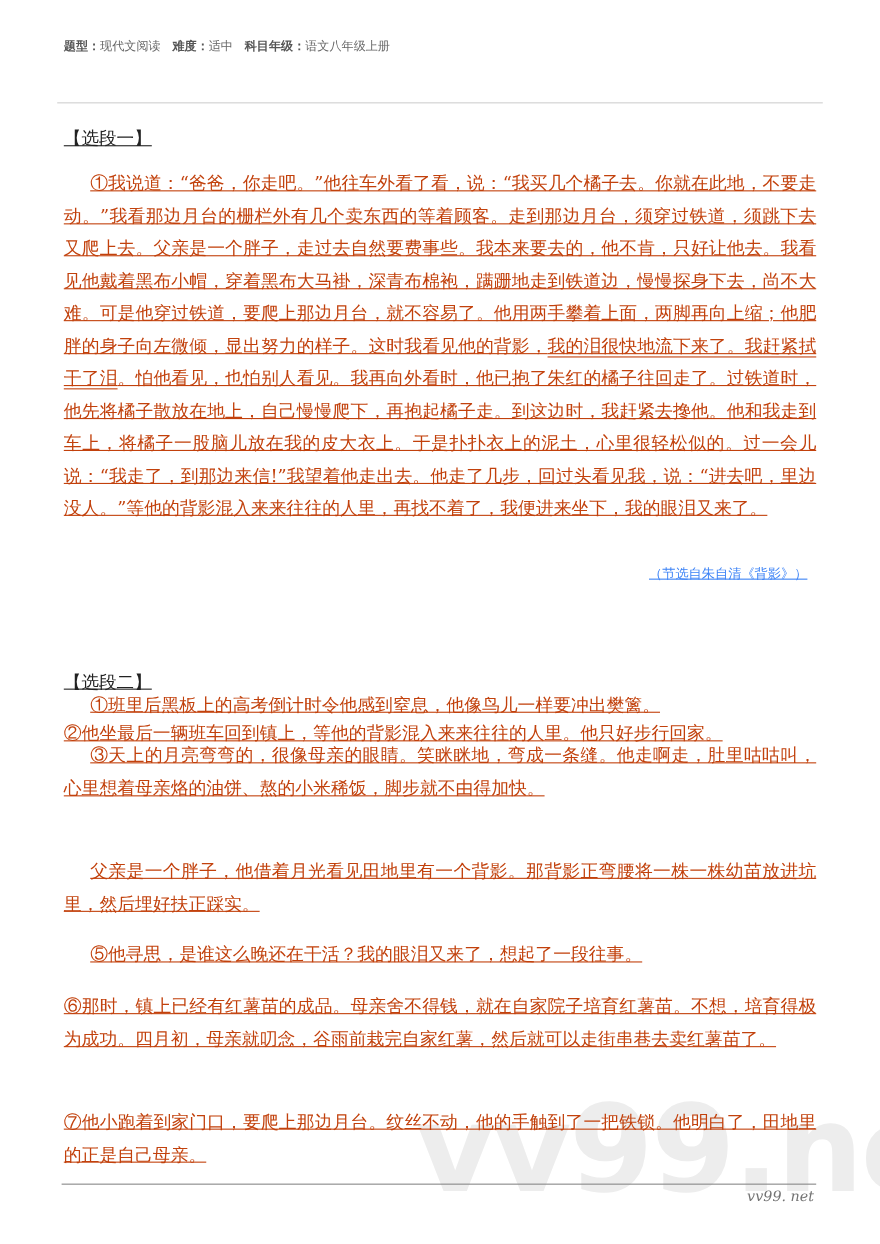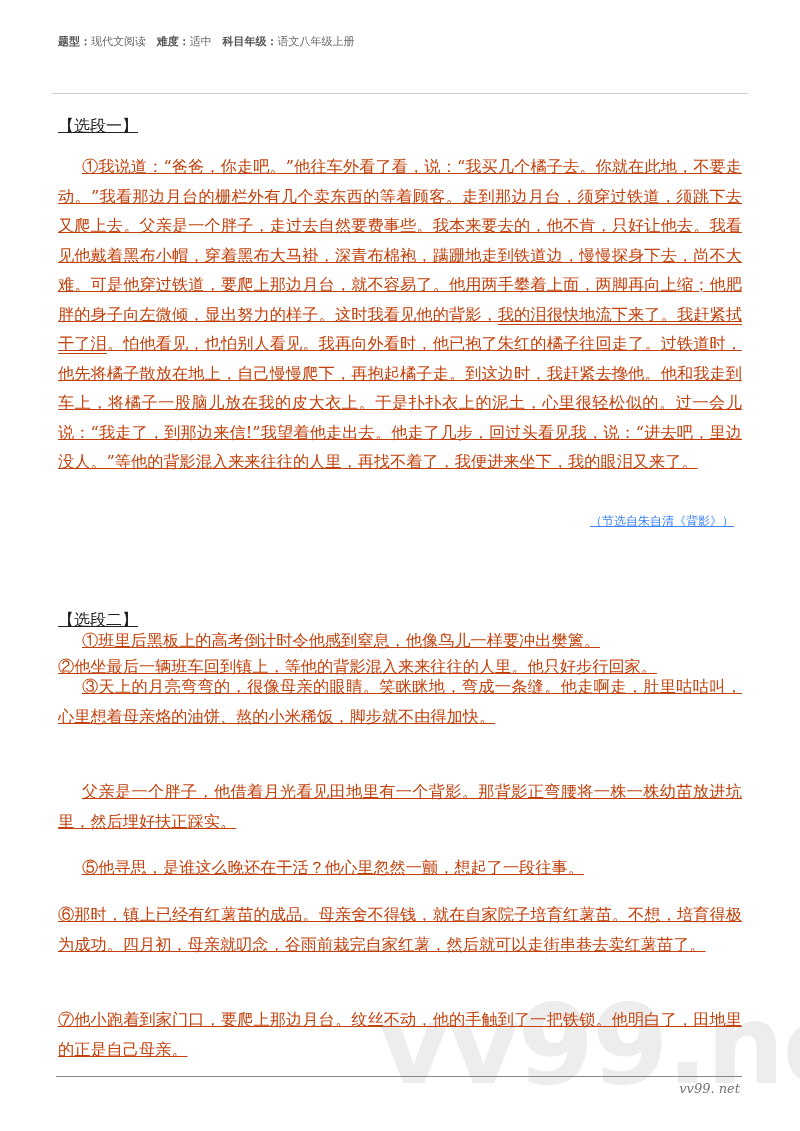--- a/index.html
+++ b/index.html
@@ -116,18 +116,18 @@
 <div class="para indent" style="top:152px;"><span>①我说道：“爸爸，你走吧。”他往车外看了看，说：“我买几个橘子去。你就在此地，不要走动。”我看那边月台的栅栏外有几个卖东西的等着顾客。走到那边月台，须穿过铁道，须跳下去又爬上去。父亲是一个胖子，走过去自然要费事些。我本来要去的，他不肯，只好让他去。我看见他戴着黑布小帽，穿着黑布大马褂，深青布棉袍，蹒跚地走到铁道边，慢慢探身下去，尚不大难。可是他穿过铁道，要爬上那边月台，就不容易了。他用两手攀着上面，两脚再向上缩；他肥胖的身子向左微倾，显出努力的样子。这时我看见他的背影，</span><span class="u">我的泪很快地流下来了。我赶紧拭干了泪</span><span>。怕他看见，也怕别人看见。我再向外看时，他已抱了朱红的橘子往回走了。过铁道时，他先将橘子散放在地上，自己慢慢爬下，再抱起橘子走。到这边时，我赶紧去搀他。他和我走到车上，将橘子一股脑儿放在我的皮大衣上。于是扑扑衣上的泥土，心里很轻松似的。过一会儿说：“我走了，到那边来信!”我望着他走出去。他走了几步，回过头看见我，说：“进去吧，里边没人。”等他的背影混入来来往往的人里，再找不着了，我便进来坐下，我的眼泪又来了。</span></div>
 
 <div class="source">（节选自朱自清《背影》）</div>
 
 <div class="section-title" style="top:570px;margin-top:40px;">【选段二】</div>
 
 <div class="para indent" style="top:606px;margin-top:20px;">①班里后黑板上的高考倒计时令他感到窒息，他像鸟儿一样要冲出樊篱。</div>
 <div class="para" style="top:652px;">②他坐最后一辆班车回到镇上，等他的背影混入来来往往的人里。他只好步行回家。</div>
 <div class="para indent" style="top:672px;">③天上的月亮弯弯的，很像母亲的眼睛。笑眯眯地，弯成一条缝。他走啊走，肚里咕咕叫，心里想着母亲烙的油饼、熬的小米稀饭，脚步就不由得加快。</div>
 <div class="para indent" style="top:777px;">父亲是一个胖子，他借着月光看见田地里有一个背影。那背影正弯腰将一株一株幼苗放进坑里，然后埋好扶正踩实。</div>
-<div class="para indent" style="top:853px;">⑤他寻思，是谁这么晚还在干活？他心里忽然一颤，想起了一段往事。</div>
+<div class="para indent" style="top:853px;">⑤他寻思，是谁这么晚还在干活？我的眼泪又来了，想起了一段往事。</div>
 <div class="para" style="top:900px;">⑥那时，镇上已经有红薯苗的成品。母亲舍不得钱，就在自家院子培育红薯苗。不想，培育得极为成功。四月初，母亲就叨念，谷雨前栽完自家红薯，然后就可以走街串巷去卖红薯苗了。</div>
 <div class="para" style="top:1005px;">⑦他小跑着到家门口，要爬上那边月台。纹丝不动，他的手触到了一把铁锁。他明白了，田地里的正是自己母亲。</div>
 
 <div class="hr-bottom"></div>
 <div class="footer-site">vv99. net</div>
 
 </body></html>

